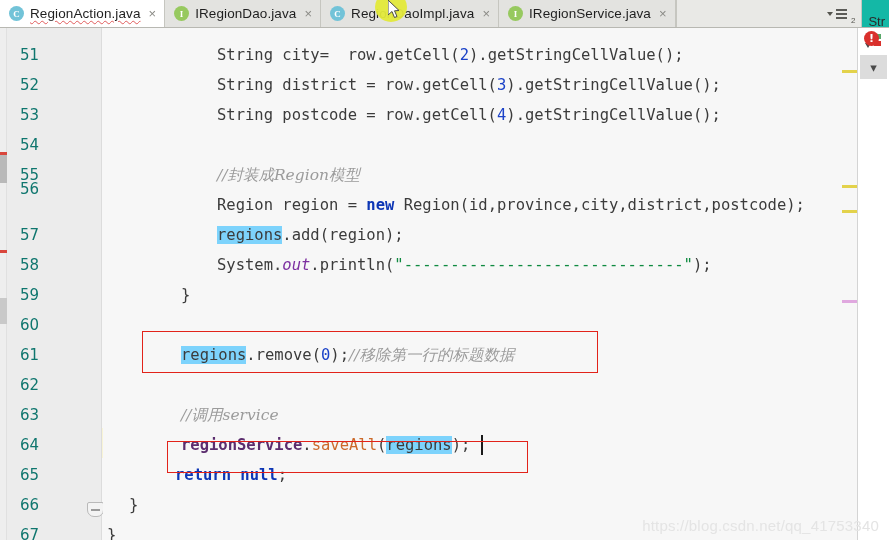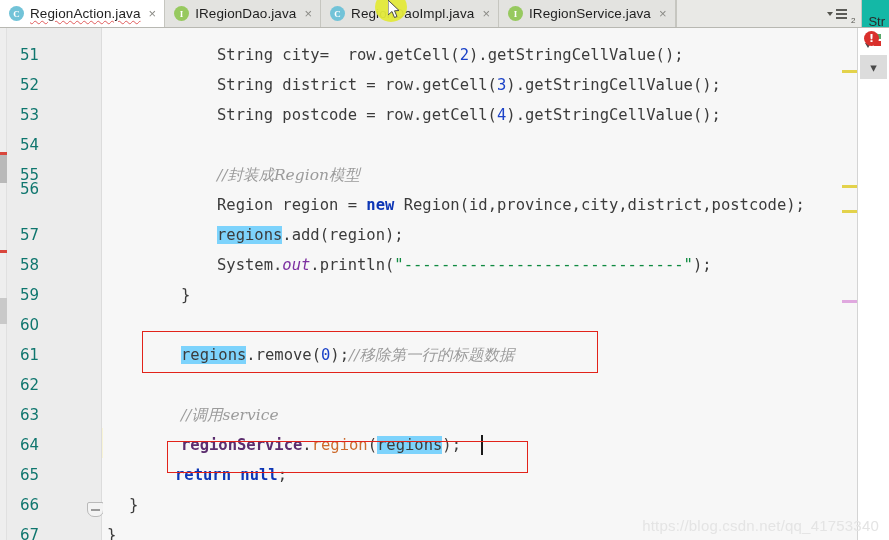--- a/index.html
+++ b/index.html
@@ -363,21 +363,21 @@
       <div class="cline" style="top:252px; padding-left:78px"><span class="plain">}</span></div>
 
       <div class="cline" style="top:282px"></div>
 
       <div class="cline" style="top:312px; padding-left:78px"><span class="var">regions</span><span class="plain">.remove(</span><span class="num">0</span><span class="plain">);</span><span class="cmt">//移除第一行的标题数据</span></div>
 
       <div class="cline" style="top:342px"></div>
 
       <div class="cline" style="top:372px; padding-left:78px"><span class="cmt">//调用service</span></div>
 
-      <div class="cline hl" style="top:402px; padding-left:78px; background:transparent"><span class="svc">regionService</span><span class="plain">.</span><span class="mth">region</span><span class="plain">(</span><span class="var">regions</span><span class="plain">);</span></div>
+      <div class="cline hl" style="top:402px; padding-left:78px; background:transparent"><span class="svc">regionService</span><span class="plain">.</span><span class="mth">saveAll</span><span class="plain">(</span><span class="var">regions</span><span class="plain">);</span></div>
 
       <div class="cline" style="top:432px; padding-left:72px"><span class="kw">return</span><span class="plain"> </span><span class="kw">null</span><span class="plain">;</span></div>
 
       <div class="cline" style="top:462px; padding-left:26px"><span class="plain">}</span></div>
 
       <div class="cline" style="top:492px; padding-left:-5px"><span class="plain">}</span></div>
 
       <div id="caret" style="left:378px; top:407px"></div>
     </div>
 

